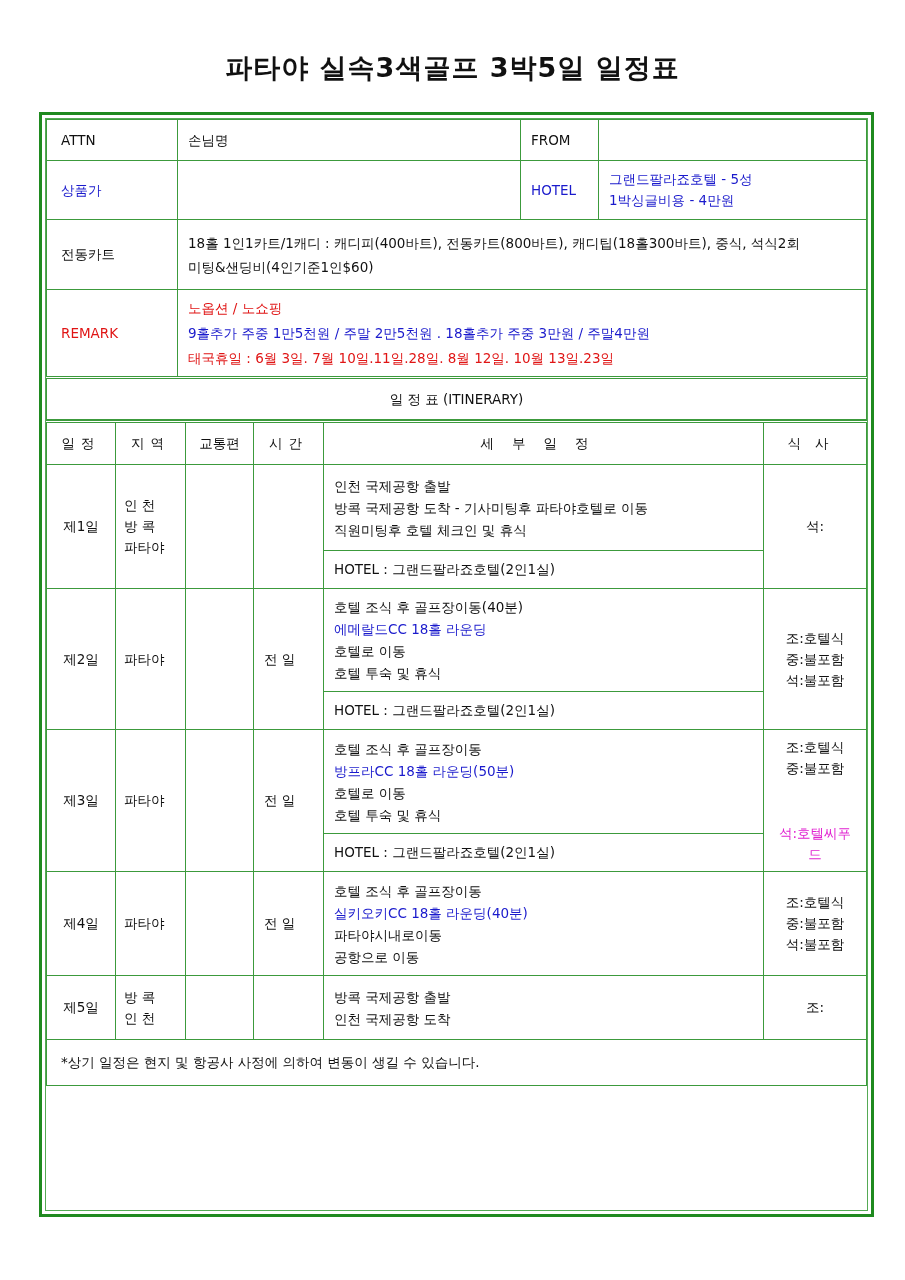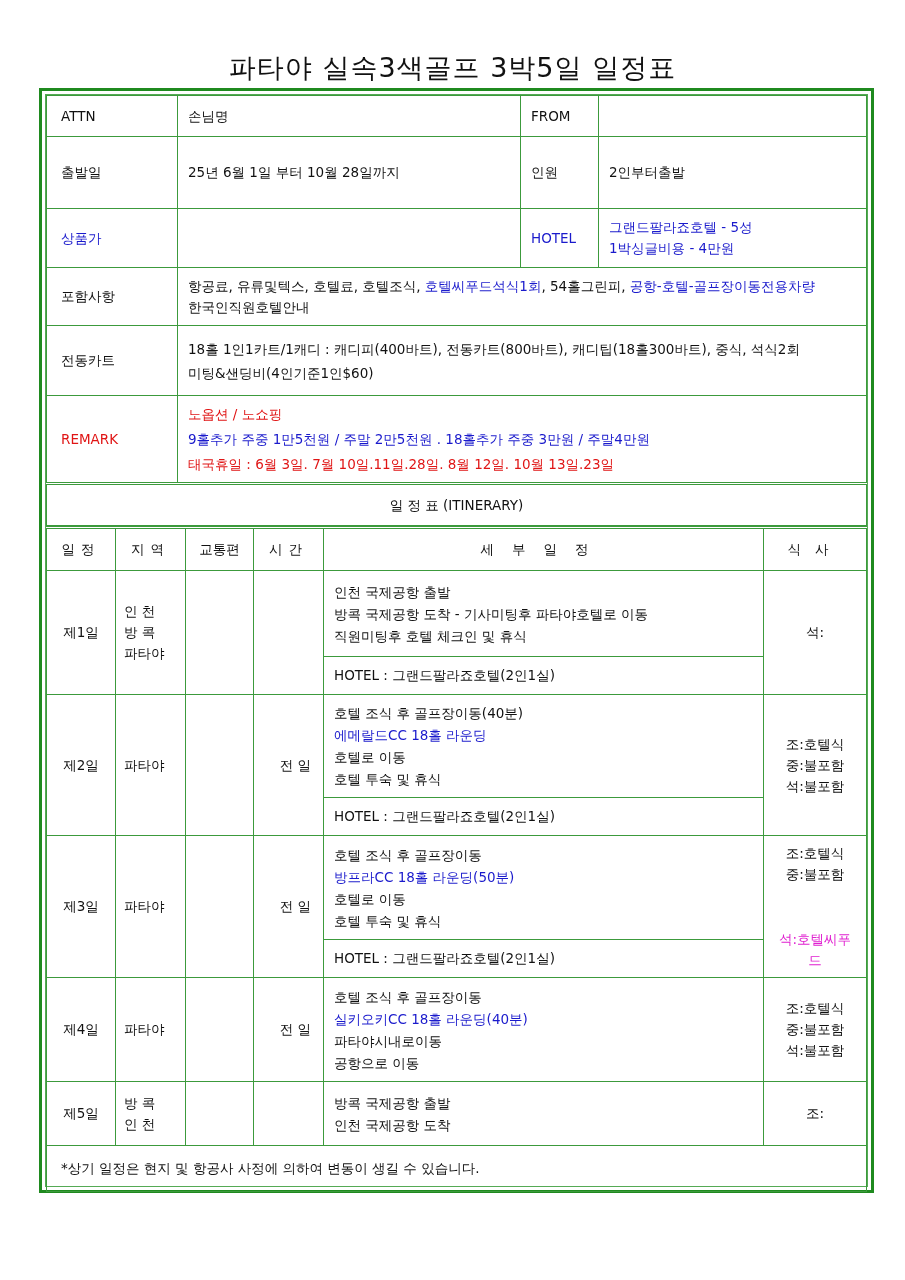--- a/index.html
+++ b/index.html
@@ -1,30 +1,30 @@
 <!DOCTYPE html>
 <html><head>
 <meta charset="utf-8">
 <style>
   html, body { margin: 0; padding: 0; background: #ffffff; }
   body { width: 905px; height: 1280px; position: relative; font-family: "DejaVu Sans", "Liberation Sans", sans-serif; color: #111; }
-  .title { position: absolute; top: 50px; left: 0; width: 905px; text-align: center; font-size: 27px; font-weight: normal; letter-spacing: 1px; color: #111; }
-  .frame { position: absolute; left: 39px; top: 88px; width: 835px; height: 1105px; border: 3px solid #1f8a1f; box-sizing: border-box; }
+  .title { position: absolute; top: 50px; left: 0; width: 905px; text-align: center; font-size: 27px; font-weight: bold; letter-spacing: 1px; color: #111; }
+  .frame { position: absolute; left: 39px; top: 112px; width: 835px; height: 1105px; border: 3px solid #1f8a1f; box-sizing: border-box; }
   .inner { position: absolute; left: 3px; top: 3px; right: 3px; bottom: 3px; border: 1px solid #55aa55; }
   table { border-collapse: collapse; width: 100%; table-layout: fixed; }
   td { border: 1px solid #3c9a3c; font-size: 13.5px; vertical-align: middle; padding: 0 10px; line-height: 21px; }
   .lbl { padding-left: 14px; }
   .blue { color: #1a1acc; }
   .red { color: #e01515; }
   .magenta { color: #e020d0; margin-top: 44px; }
   .center { text-align: center; }
   .hdr td { text-align: center; letter-spacing: 6px; }
   .sep { border-top: 3px double #3c9a3c; }
   .line { display: block; }
-  .right { text-align: right; padding-right: 12px; }
+  .right { text-align: left; padding-right: 12px; }
 </style>
 </head>
 <body>
 
 <div class="title">파타야 실속3색골프 3박5일 일정표</div>
 
 <div class="frame">
  <div class="inner">
   <table>
     <colgroup>
@@ -33,40 +33,27 @@
           <col style="width:78px">
           <col>
         </colgroup>
     <tbody>
           <tr style="height:41px">
       <td class="lbl">ATTN</td>
       <td>손님명</td>
       <td>FROM</td>
       <td></td>
     </tr>
-    <tr style="height:72px">
-      <td class="lbl">출발일</td>
-      <td>25년 6월 1일 부터 10월 28일까지</td>
-      <td>인원</td>
-      <td>2인부터출발</td>
-    </tr>
     <tr style="height:59px">
       <td class="lbl blue">상품가</td>
       <td></td>
       <td class="blue">HOTEL</td>
       <td class="blue">
         <span class="line">그랜드팔라죠호텔 - 5성</span>
         <span class="line">1박싱글비용 - 4만원</span>
-      </td>
-    </tr>
-    <tr style="height:58px">
-      <td class="lbl">포함사항</td>
-      <td colspan="3">
-        <span class="line"><span>항공료, 유류및텍스, 호텔료, 호텔조식, </span><span class="blue">호텔씨푸드석식1회</span><span>, 54홀그린피, </span><span class="blue">공항-호텔-골프장이동전용차량</span></span>
-        <span class="line">한국인직원호텔안내</span>
       </td>
     </tr>
     <tr style="height:70px">
       <td class="lbl">전동카트</td>
       <td colspan="3" style="line-height:24px">
         <span class="line">18홀 1인1카트/1캐디 : 캐디피(400바트), 전동카트(800바트), 캐디팁(18홀300바트), 중식, 석식2회</span>
         <span class="line">미팅&amp;샌딩비(4인기준1인$60)</span>
       </td>
     </tr>
     <tr style="height:88px">

